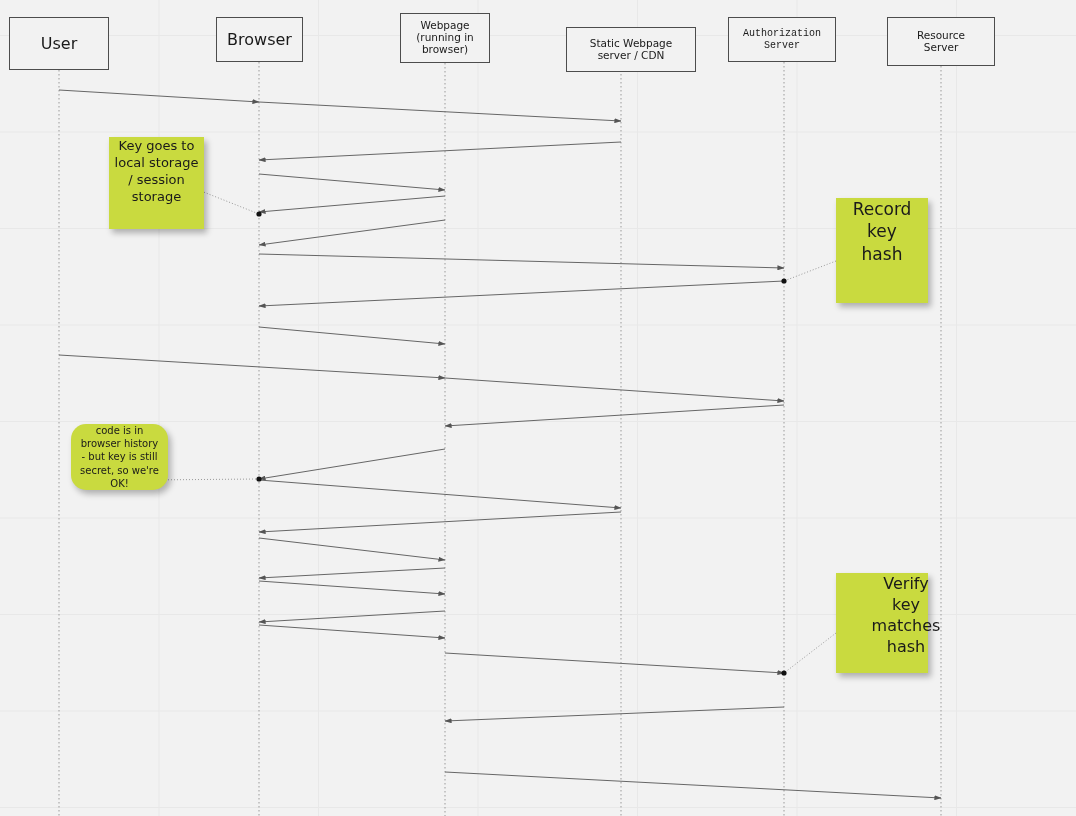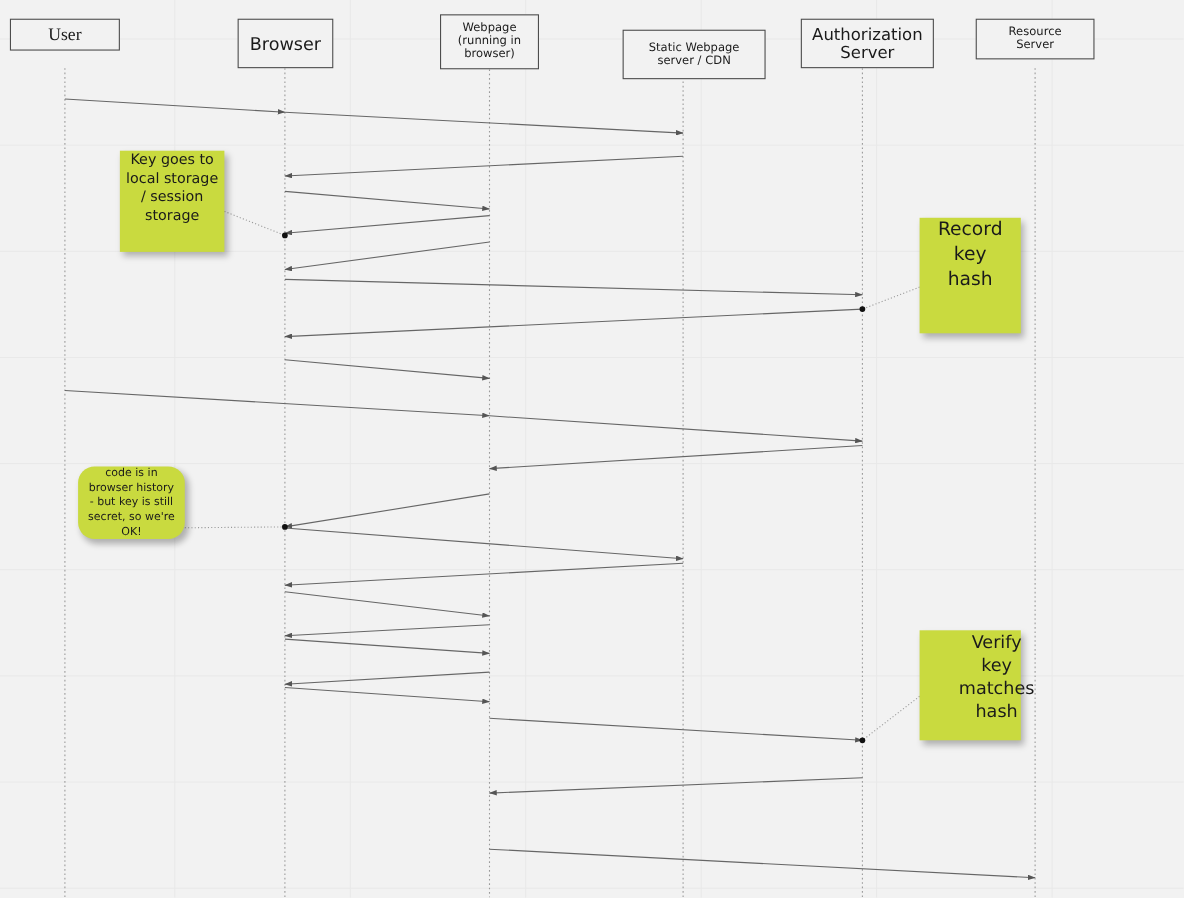--- a/index.html
+++ b/index.html
@@ -98,36 +98,36 @@
       <line x1="836" y1="261" x2="784" y2="281" stroke="#999" stroke-width="1" stroke-dasharray="1,2"></line>
       <circle cx="784" cy="281" r="2.6" fill="#111"></circle>
       <line x1="168" y1="479.8" x2="259" y2="479" stroke="#999" stroke-width="1" stroke-dasharray="1,2"></line>
       <circle cx="259" cy="479" r="2.6" fill="#111"></circle>
       <line x1="836" y1="633" x2="784" y2="673" stroke="#999" stroke-width="1" stroke-dasharray="1,2"></line>
       <circle cx="784" cy="673" r="2.6" fill="#111"></circle>
     </g>
 </svg>
 
 <div id="boxes-layer">
-    <div class="lifeline-box" style="left: 9px; top: 17px; width: 100px; height: 29px; font-size: 16px; font-family: Liberation Serif, serif;">
+    <div class="lifeline-box" style="left: 9px; top: 17px; width: 100px; height: 53px; font-size: 16px;">
       <span>User</span>
     </div>
     <div class="lifeline-box" style="left: 216px; top: 17px; width: 87px; height: 45px; font-size: 16px;">
       <span>Browser</span>
     </div>
     <div class="lifeline-box" style="left: 400px; top: 13px; width: 90px; height: 50px; font-size: 10.5px;">
       <span>Webpage<br>(running in<br>browser)</span>
     </div>
     <div class="lifeline-box" style="left: 566px; top: 27px; width: 130px; height: 45px; font-size: 10.5px;">
       <span>Static Webpage<br>server / CDN</span>
     </div>
-    <div class="lifeline-box" style="left: 728px; top: 17px; width: 121px; height: 45px; font-size: 15px;">
+    <div class="lifeline-box" style="left: 728px; top: 17px; width: 108px; height: 45px; font-size: 10px; font-family: Liberation Mono, monospace;">
       <span>Authorization<br>Server</span>
     </div>
-    <div class="lifeline-box" style="left: 887px; top: 17px; width: 108px; height: 37px; font-size: 10.5px;">
+    <div class="lifeline-box" style="left: 887px; top: 17px; width: 108px; height: 49px; font-size: 10.5px;">
       <span>Resource<br>Server</span>
     </div>
   </div>
 <div id="labels-layer">
     <div class="msg-label" style="left: 122px; top: 91px; font-size: 11.5px; transform: rotate(-3.2deg);"></div>
     <div class="msg-label" style="left: 387px; top: 105px; font-size: 11.5px; transform: rotate(-3deg);"></div>
     <div class="msg-label" style="left: 393px; top: 142px; font-size: 11.5px; transform: rotate(3deg);"></div>
     <div class="msg-label" style="left: 315px; top: 177px; font-size: 11.5px; transform: rotate(-4deg);"></div>
     <div class="msg-label" style="left: 299px; top: 200px; font-size: 11.5px; transform: rotate(4deg);"></div>
     <div class="msg-label" style="left: 296px; top: 230px; font-size: 11.5px; transform: rotate(9deg);"></div>

